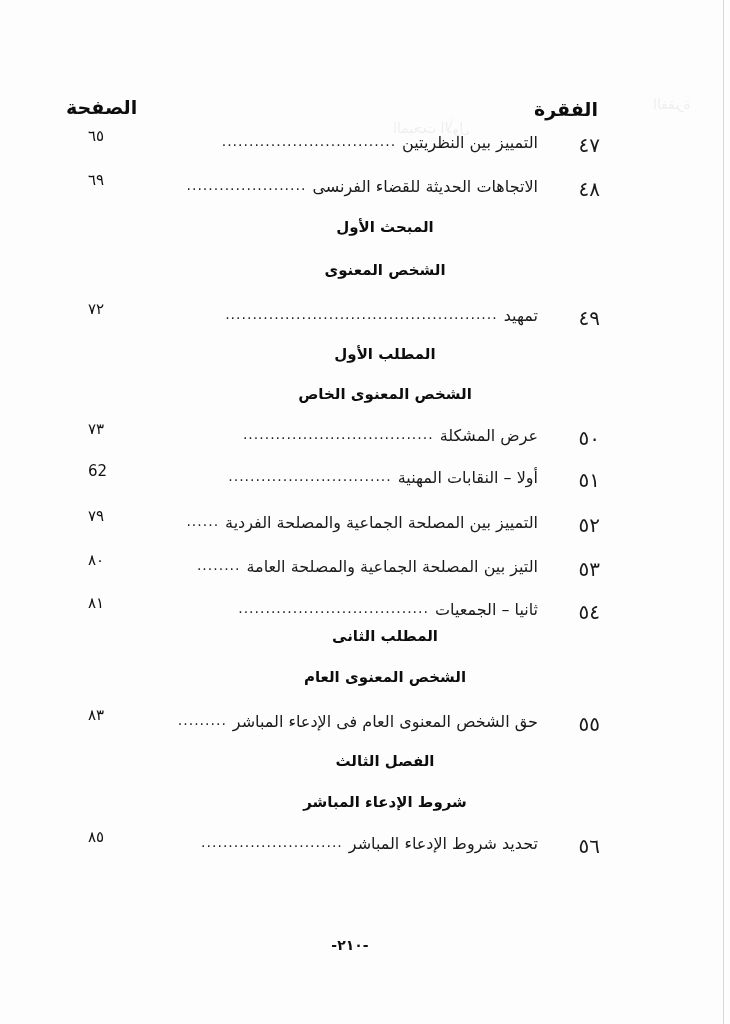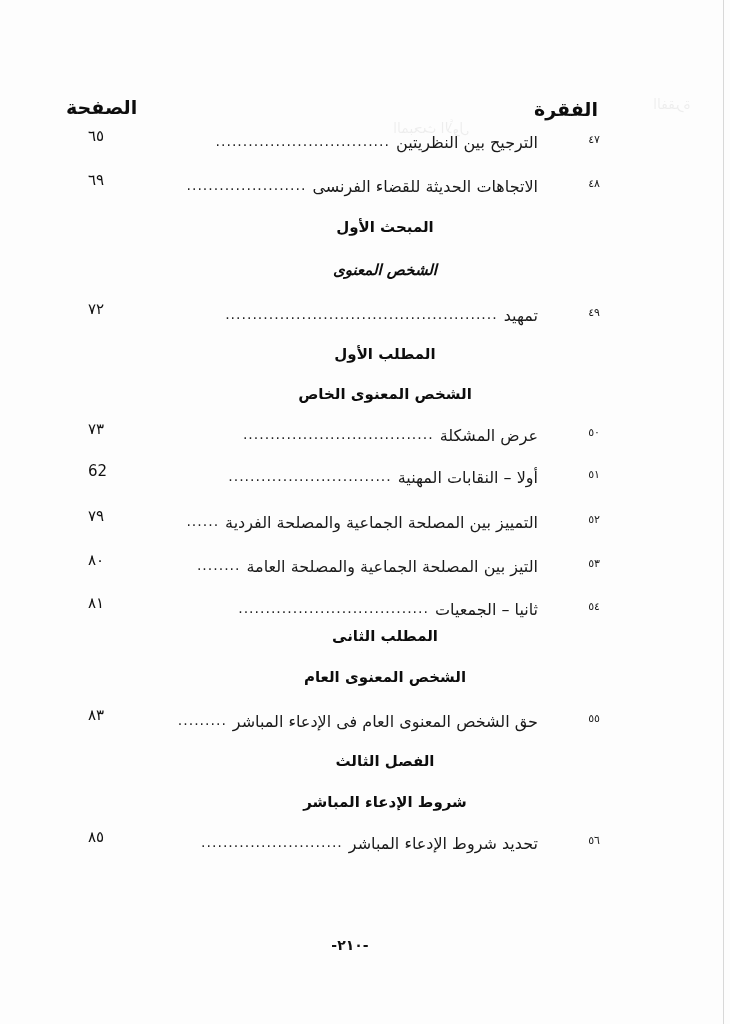--- a/index.html
+++ b/index.html
@@ -47,21 +47,21 @@
       position: absolute;
       left: 0;
       width: 730px;
       height: 26px;
       direction: rtl;
     }
     .row .num {
       position: absolute;
       right: 130px;
       top: 0;
-      font-size: 11px;
+      font-size: 20px;
       color: #1a1a1a;
     }
     .row .title {
       position: absolute;
       top: 0;
       font-size: 16px;
       color: #1a1a1a;
       white-space: nowrap;
       display: flex;
       direction: rtl;
@@ -112,37 +112,37 @@
 
   <div class="bleed" style="top:96px;right:40px;">الفقرة</div>
   <div class="bleed" style="top:120px;right:260px;">المبحث الأول</div>
 
   <div class="col-header" style="left:66px;top:96px;">الصفحة</div>
   <div class="col-header" style="right:132px;top:98px;">الفقرة</div>
 
   <div class="row" style="top:133px;">
     <span class="num">٤٧</span>
     <span class="title" style="right:192px;">
-      <span>الترجيح بين النظريتين</span>
+      <span>التمييز بين النظريتين</span>
       <span class="dots">................................</span>
     </span>
     <span class="pg">٦٥</span>
   </div>
 
   <div class="row" style="top:177px;">
     <span class="num">٤٨</span>
     <span class="title" style="right:192px;">
       <span>الاتجاهات الحديثة للقضاء الفرنسى</span>
       <span class="dots">......................</span>
     </span>
     <span class="pg">٦٩</span>
   </div>
 
   <div class="heading" style="top:218px;">المبحث الأول</div>
-  <div class="heading" style="top:261px;font-style:italic;">الشخص المعنوى</div>
+  <div class="heading" style="top:261px;">الشخص المعنوى</div>
 
   <div class="row" style="top:306px;">
     <span class="num">٤٩</span>
     <span class="title" style="right:192px;">
       <span>تمهيد</span>
       <span class="dots">..................................................</span>
     </span>
     <span class="pg">٧٢</span>
   </div>
 

